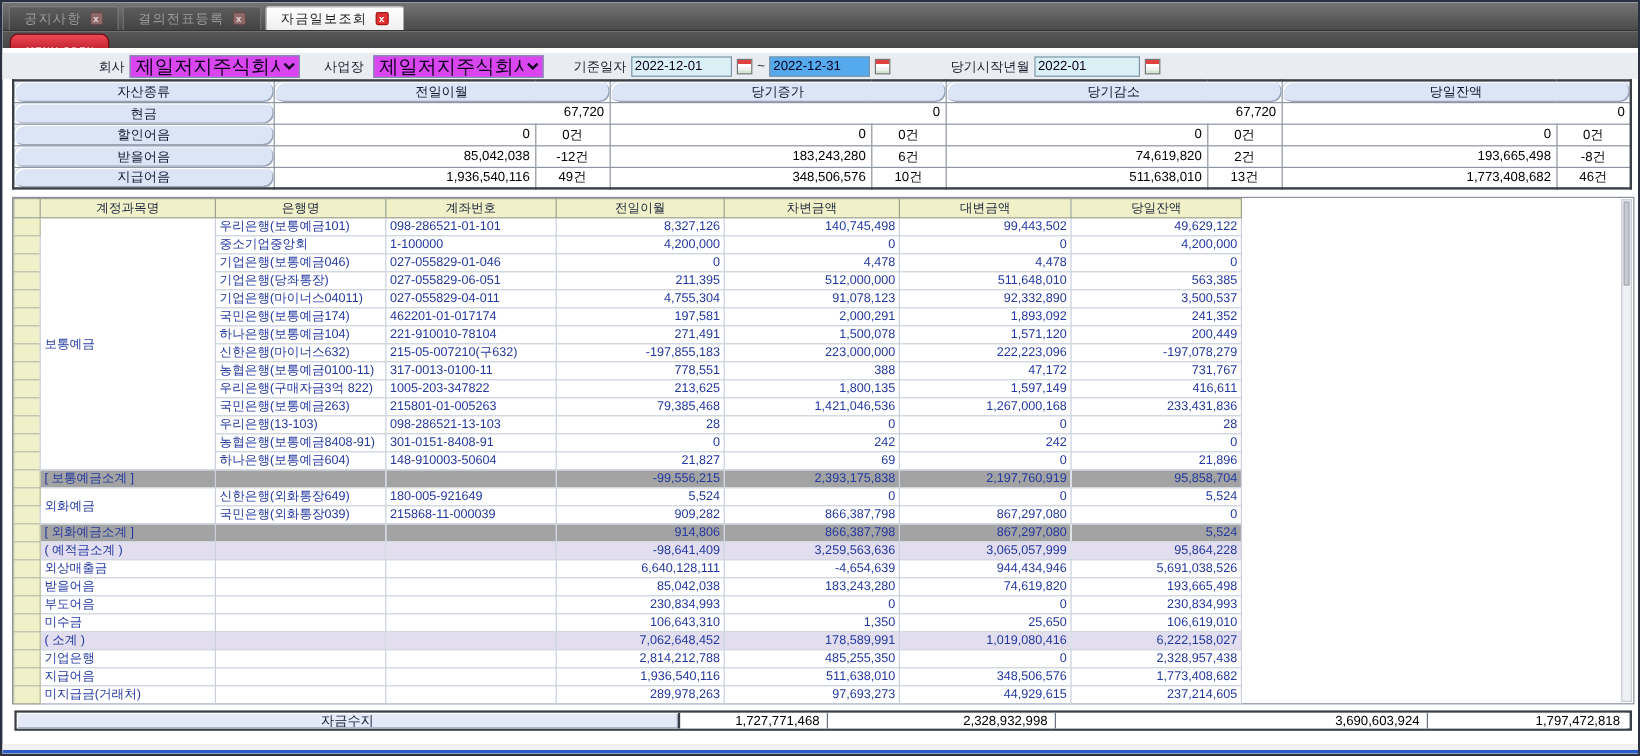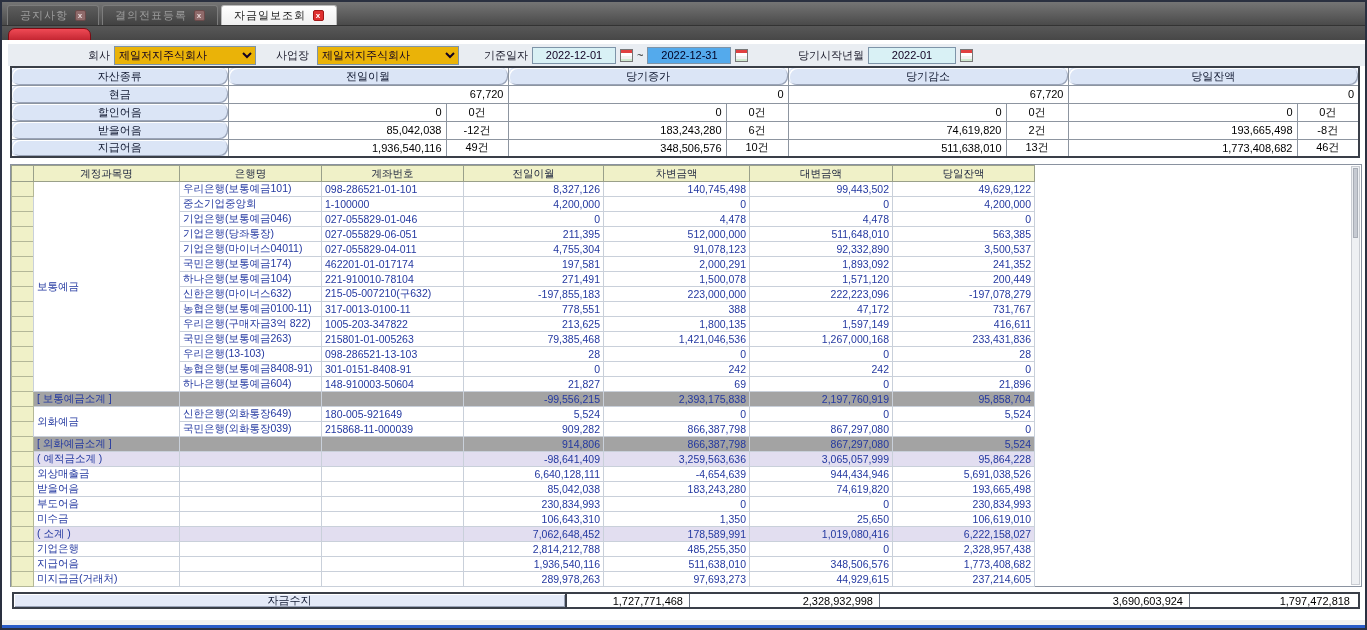--- a/index.html
+++ b/index.html
@@ -33,33 +33,33 @@
   .menuband{position:absolute;top:24px;left:0;right:0;height:14px;background:linear-gradient(#585858,#474747);}
   .menu-open{
     position:absolute;top:26px;left:6px;height:11px;line-height:9px;
     background:linear-gradient(#ef4a55,#a90f1c);color:#fff;
     font-size:8px;font-weight:bold;font-style:italic;letter-spacing:1px;
     padding:9px 12px;border-radius:7px;border:1px solid #7d0a12;cursor:pointer;
   }
   
   .filterwrap{position:absolute;top:38px;left:0;right:0;height:26px;background:#ffffff;}
   .filterbar{
-    position:absolute;top:42px;left:6px;right:0;height:22px;
+    position:absolute;top:42px;left:0;right:0;height:22px;
     background:#e9edf2;font-size:11px;color:#1c1c2c;
   }
   .fitem{position:absolute;top:1px;height:20px;display:flex;align-items:center;gap:4px;}
   .flabel{white-space:nowrap;}
   .fselect{
-    width:142px;height:19px;font-size:11px;
-    background:#eab308;border:1px solid #7e94a8;color:#102;
+    width:142px;height:19px;font-size:16px;
+    background:#d946ef;border:1px solid #7e94a8;color:#102;
     font-family:"Liberation Sans","DejaVu Sans",sans-serif;
   }
   .finput{
     height:17px;border:1px solid #7e94a8;background:#d9f1f5;color:#102;
-    font-size:11px;text-align:center;font-family:"Liberation Sans","DejaVu Sans",sans-serif;
+    font-size:11px;font-family:"Liberation Sans","DejaVu Sans",sans-serif;
   }
   .finput.hl{background:#54aaec;color:#002;}
   .calicon{
     display:inline-block;width:13px;height:13px;border:1px solid #777;
     background:linear-gradient(#e04040 0 3px,#ffffff 3px);
     box-shadow:inset 0 -2px 0 #cfe8cf, inset 0 -5px 0 #f2f2f2;
     cursor:pointer;flex:0 0 auto;
   }
   .tilde{font-size:11px;color:#222;}
   

